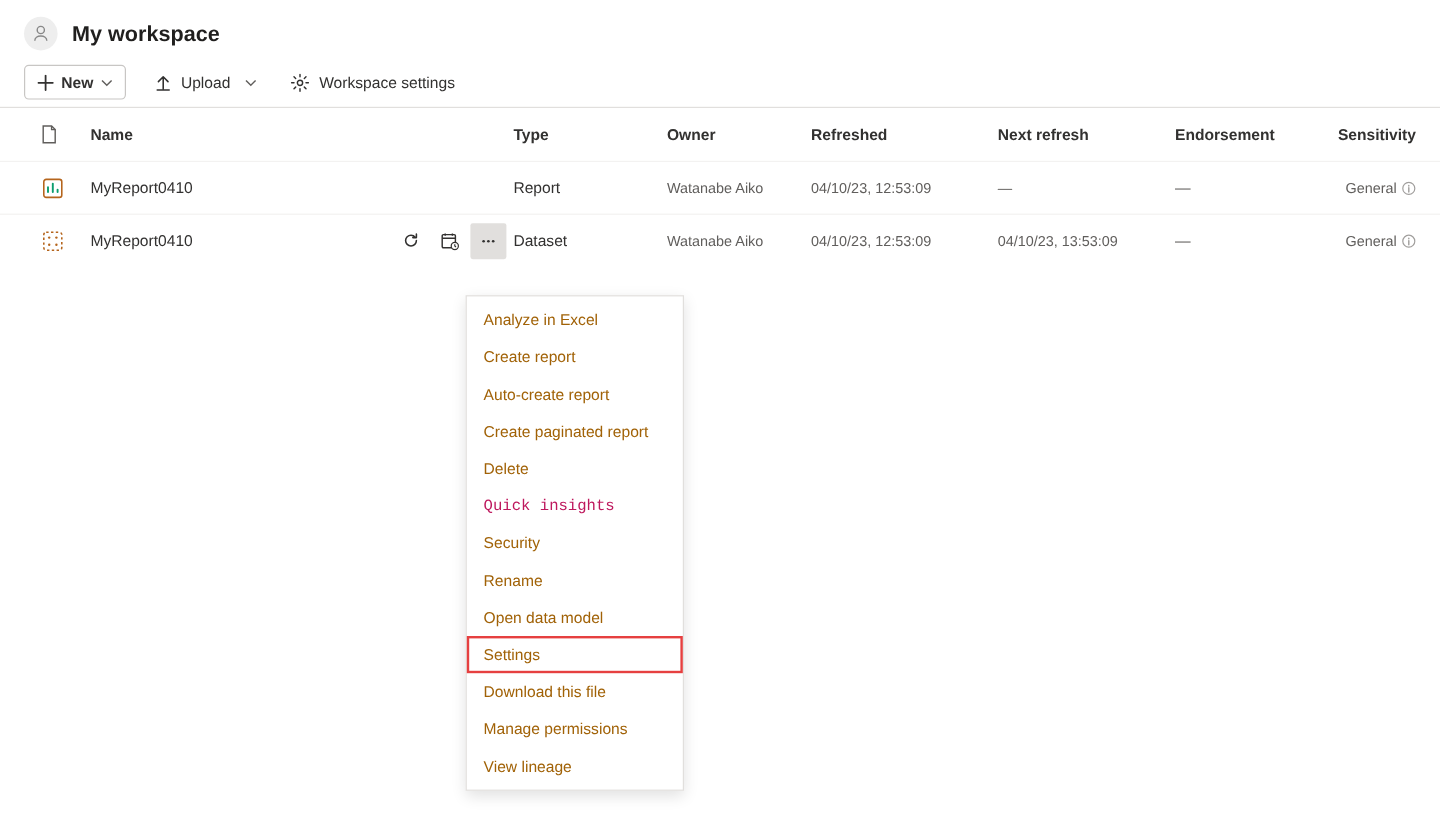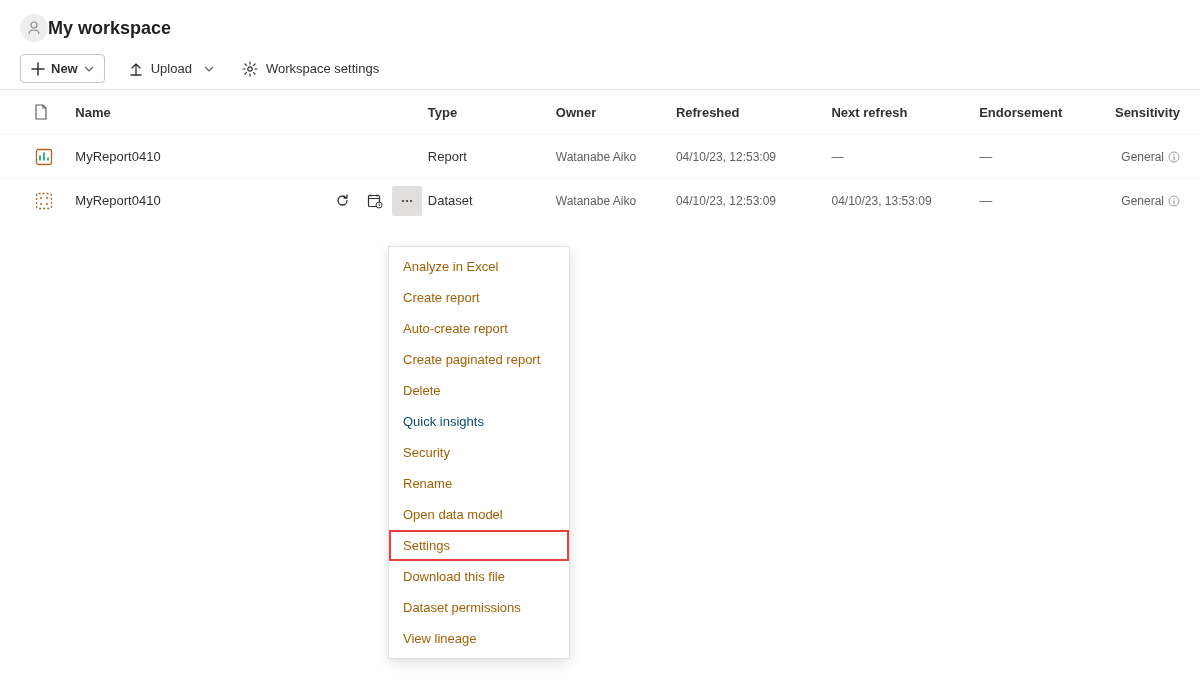--- a/index.html
+++ b/index.html
@@ -13,20 +13,21 @@
       color: #323130;
       background: #fff;
       width: 1200px;
       height: 685px;
       overflow: hidden;
     }
     .header {
       display: flex;
       align-items: center;
       padding: 14px 16px 10px 20px;
+      gap: 12px;
     }
     .avatar {
       width: 28px;
       height: 28px;
       border-radius: 50%;
       background: #eee;
       display: flex;
       align-items: center;
       justify-content: center;
     }
@@ -149,22 +150,23 @@
       padding: 4px 0;
       z-index: 100;
     }
     .menu-item {
       padding: 8px 14px;
       font-size: 13px;
       color: #a16207;
       cursor: pointer;
     }
     .menu-item.disabled {
-      color: #0c4a6e;
+      color: #be185d;
       cursor: default;
+      font-family: Liberation Mono, monospace;
     }
     .menu-item.highlight {
       outline: 2px solid #e64040;
       outline-offset: -2px;
     }
     svg { display:block; }
   </style>
 </head>
 <body>
 
@@ -309,15 +311,15 @@
     <div class="menu-item">Create report</div>
     <div class="menu-item">Auto-create report</div>
     <div class="menu-item">Create paginated report</div>
     <div class="menu-item">Delete</div>
     <div class="menu-item disabled">Quick insights</div>
     <div class="menu-item">Security</div>
     <div class="menu-item">Rename</div>
     <div class="menu-item">Open data model</div>
     <div class="menu-item highlight">Settings</div>
     <div class="menu-item">Download this file</div>
-    <div class="menu-item">Dataset permissions</div>
+    <div class="menu-item">Manage permissions</div>
     <div class="menu-item">View lineage</div>
   </div>
 
 </body></html>

